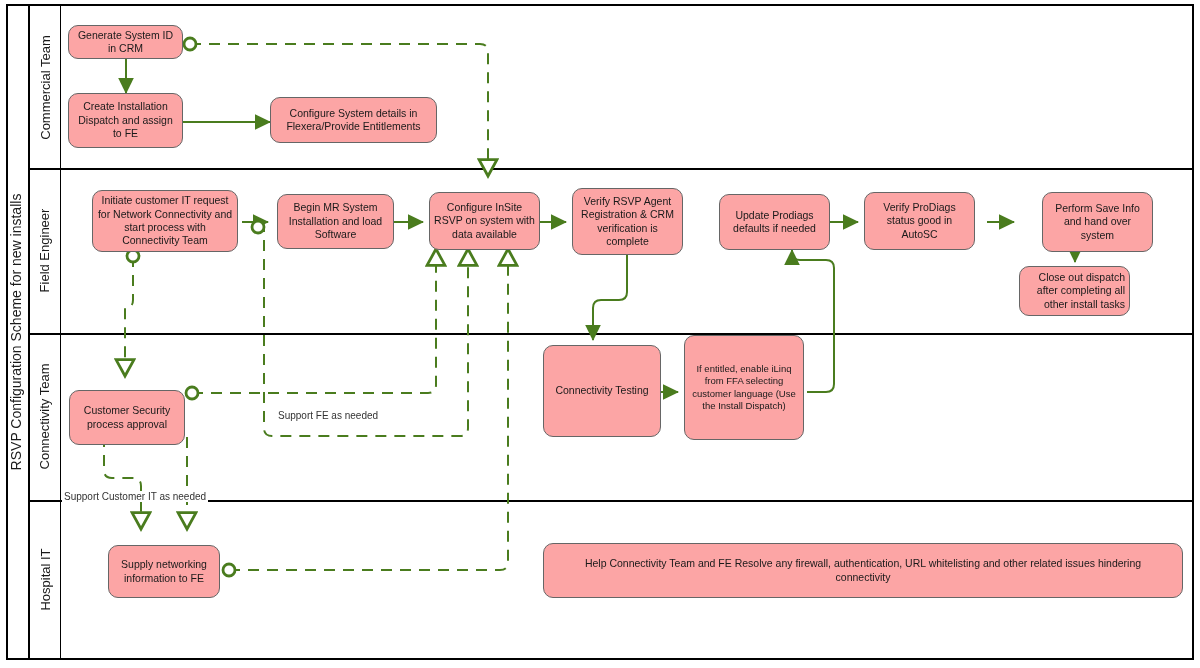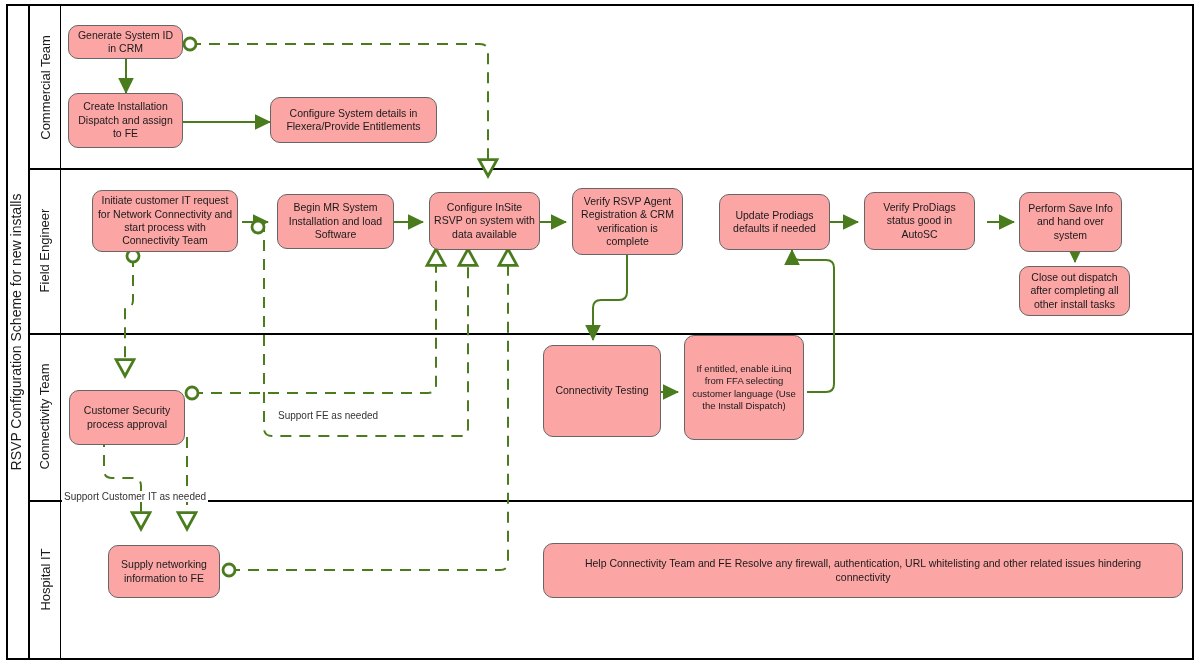--- a/index.html
+++ b/index.html
@@ -208,23 +208,23 @@
   <div class="node" style="left:277px; top:194px; width:117px; height:55px;">Begin MR System Installation and load Software</div>
 
   <div class="node" style="left:429px; top:192px; width:111px; height:58px;">Configure InSite RSVP on system with data available</div>
 
   <div class="node" style="left:572px; top:188px; width:111px; height:67px;">Verify RSVP Agent Registration &amp; CRM verification is complete</div>
 
   <div class="node" style="left:719px; top:194px; width:111px; height:56px;">Update Prodiags defaults if needed</div>
 
   <div class="node" style="left:864px; top:192px; width:111px; height:58px;">Verify ProDiags status good in AutoSC</div>
 
-  <div class="node" style="left:1019px; top:192px; width:103px; height:60px;">Perform Save Info and hand over system</div>
-
-  <div class="node" style="left:1019px; top:266px; width:111px; height:50px;">Close out dispatch after completing all other install tasks</div>
+  <div class="node" style="left:1042px; top:192px; width:111px; height:60px;">Perform Save Info and hand over system</div>
+
+  <div class="node" style="left:1019px; top:266px; width:111px; height:50px;text-align:right;">Close out dispatch after completing all other install tasks</div>
 
   <div class="node" style="left:69px; top:390px; width:116px; height:55px;">Customer Security process approval</div>
 
   <div class="node" style="left:543px; top:345px; width:118px; height:92px;">Connectivity Testing</div>
 
   <div class="node small" style="left:684px; top:335px; width:120px; height:105px;">If entitled, enable iLinq from FFA selecting customer language (Use the Install Dispatch)</div>
 
   <div class="node" style="left:108px; top:545px; width:112px; height:53px;">Supply networking information to FE</div>
 
   <div class="node" style="left:543px; top:543px; width:640px; height:55px; padding:4px 22px;">Help Connectivity Team and FE Resolve any firewall, authentication, URL whitelisting and other related issues hindering connectivity</div>

